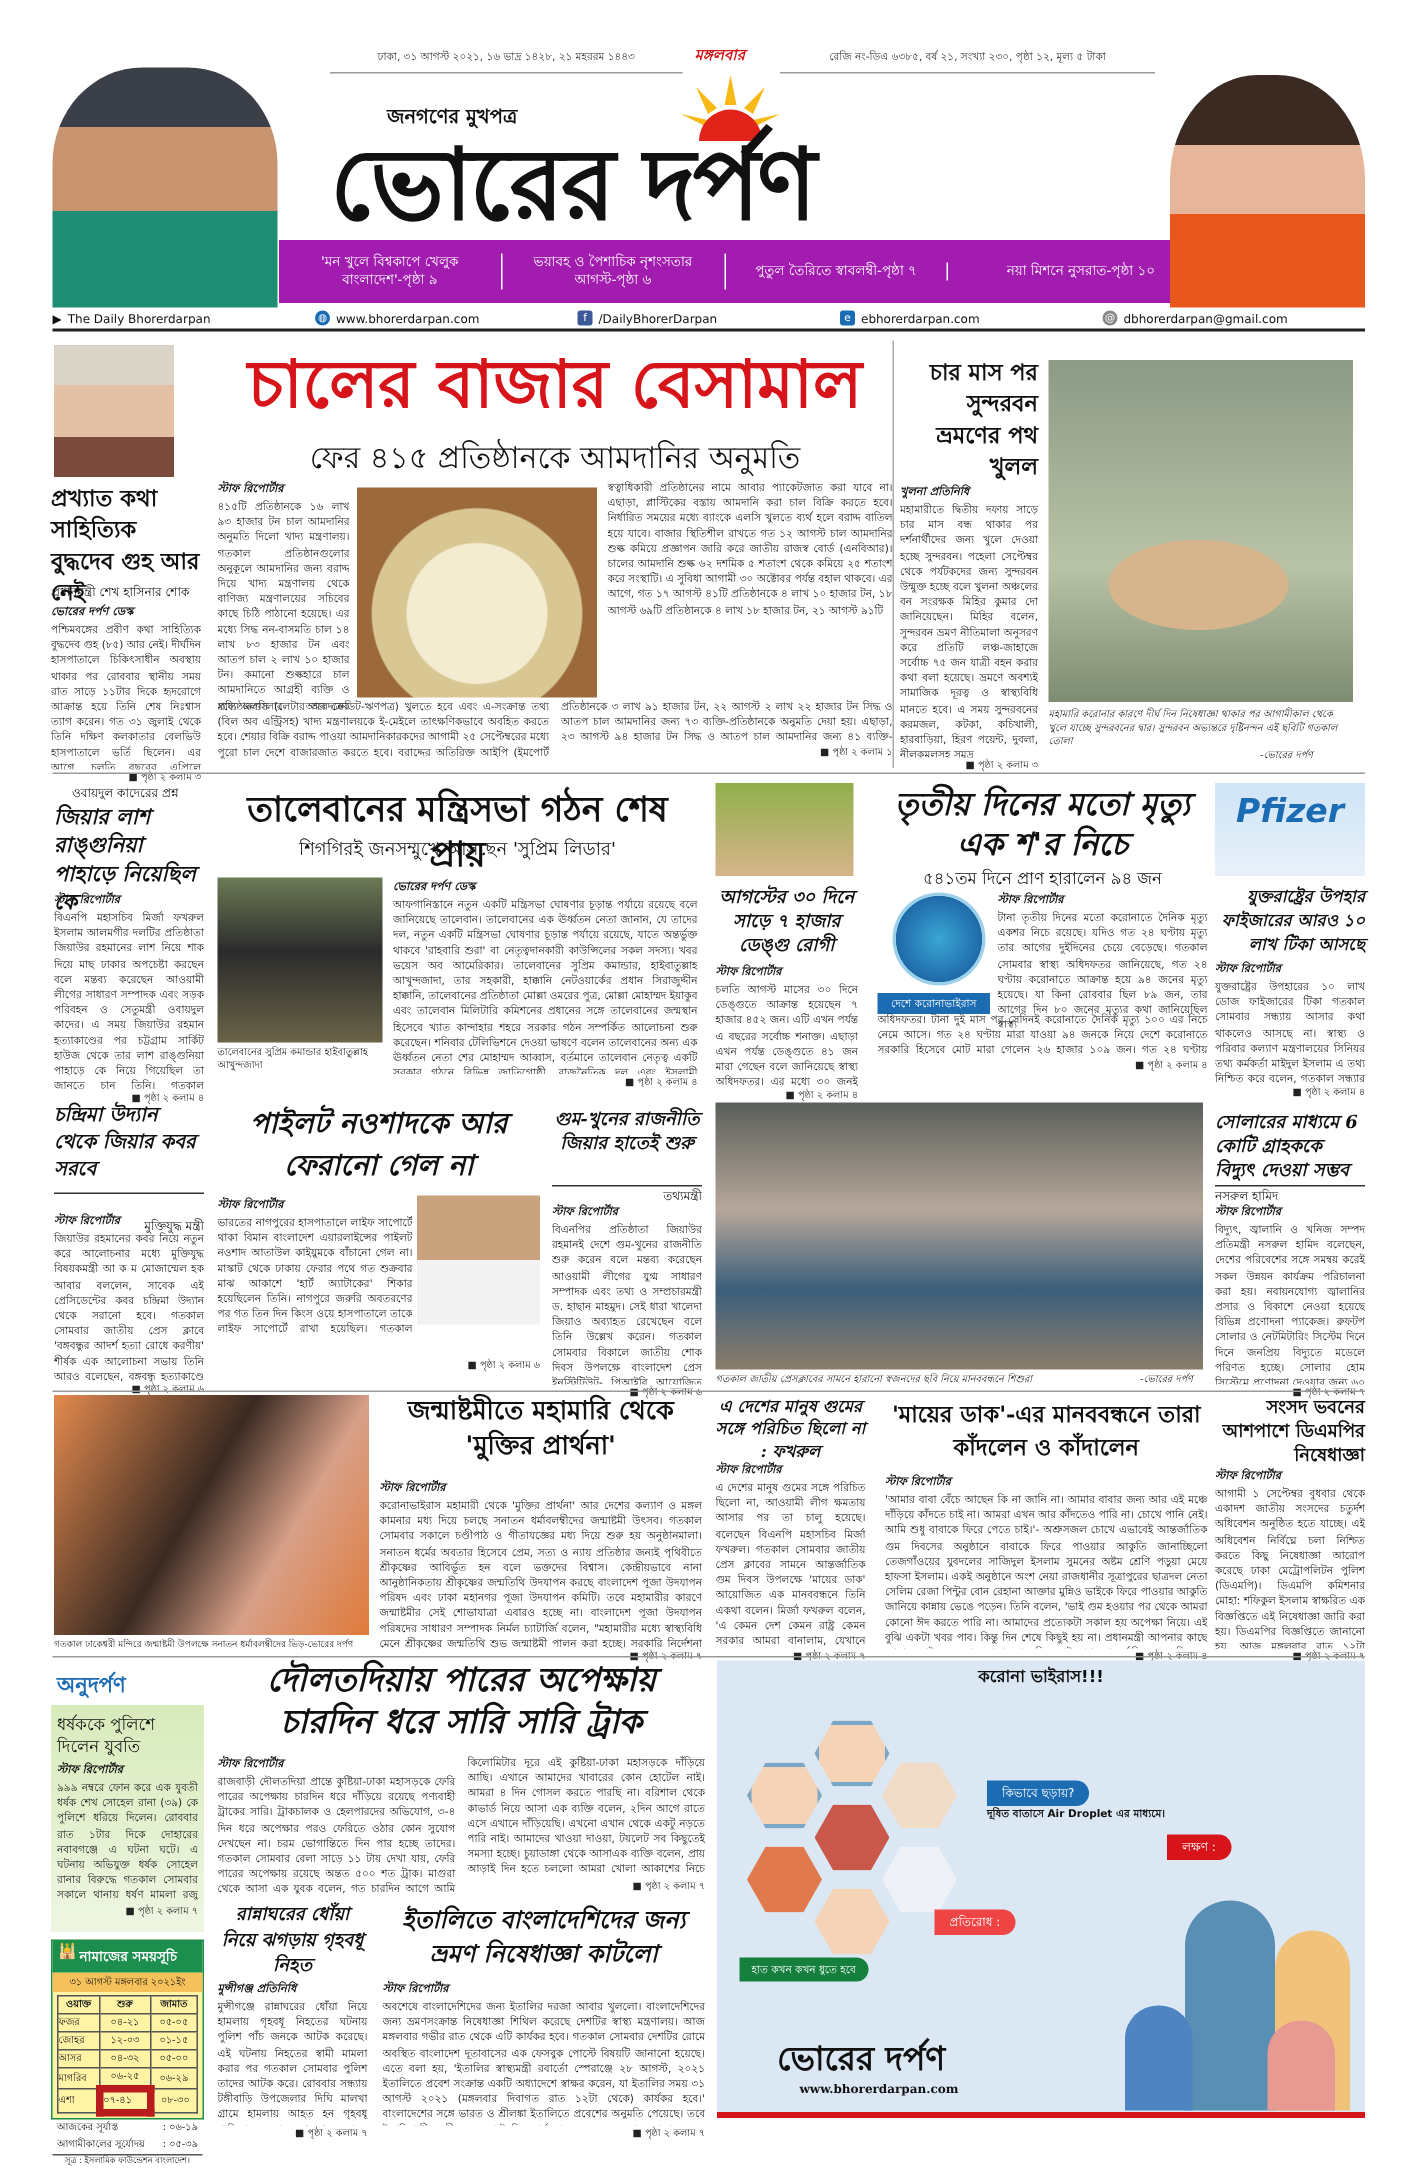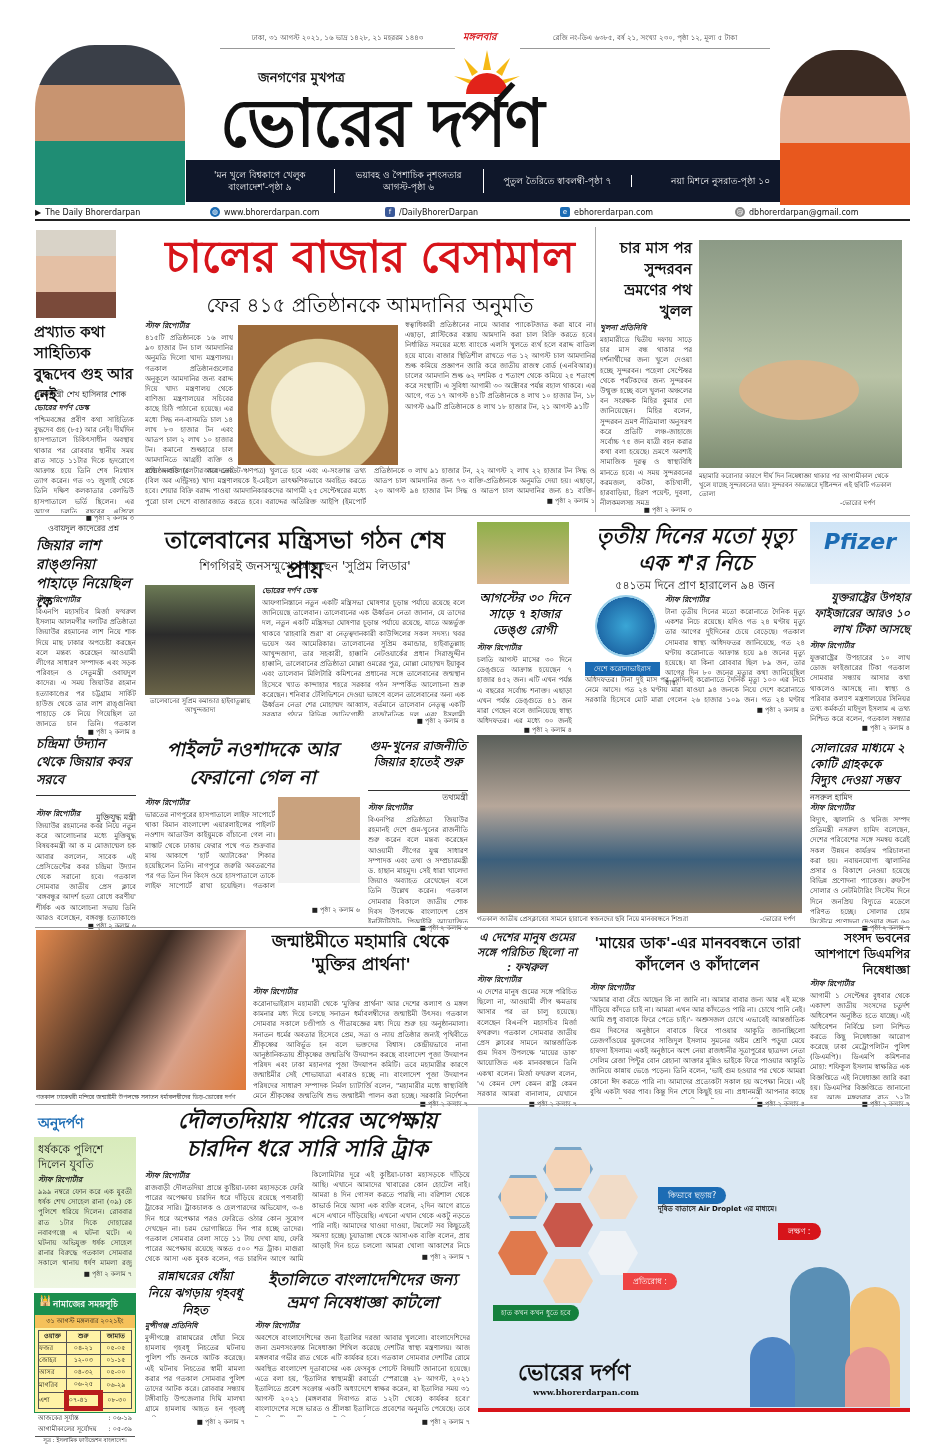--- a/index.html
+++ b/index.html
@@ -2,31 +2,31 @@
 <html><head>
 <meta charset="utf-8">
 <style>
 *{box-sizing:border-box;margin:0;padding:0}
 body{width:945px;height:1452px;background:#fff;font-family:"DejaVu Sans",sans-serif;color:#111;position:relative;overflow:hidden}
 .abs{position:absolute}
 .small{font-size:7px;line-height:10.2px;text-align:justify;color:#222}
 .byline{font-size:7.5px;font-weight:bold;font-style:italic;color:#111;margin-bottom:1px}
 .cont{font-size:6.5px;color:#222;text-align:right}
 .photo{background:#9aa;overflow:hidden}
-.cap{font-size:6.5px;line-height:9px;color:#222}
+.cap{font-size:6.5px;line-height:9px;font-style:italic;color:#222}
 .hl{font-family:"DejaVu Serif",serif;font-weight:bold;color:#111}
 .rule{border-top:1px solid #999}
 
 #mast-date{left:220px;top:32px;width:235px;font-size:7px;color:#333;border-bottom:1px solid #999;padding-bottom:4px;text-align:center}
 #mast-day{left:463px;top:29px;font-size:10px;font-weight:bold;color:#d7141a;font-style:italic}
 #mast-reg{left:520px;top:32px;width:250px;font-size:7px;color:#333;border-bottom:1px solid #999;padding-bottom:4px;text-align:center}
 #mast-tag{left:258px;top:68px;font-size:13px;font-weight:bold}
 #mast-title{left:220px;top:88px;font-size:66px;font-weight:900;letter-spacing:-2px;line-height:70px;font-family:"DejaVu Serif",serif}
 #sun{left:452px;top:50px;width:70px;height:44px}
-#teaser-bar{left:186px;top:160px;width:594px;height:42px;background:#0f172a;display:flex;align-items:center;color:#fff;font-size:9px}
+#teaser-bar{left:186px;top:160px;width:594px;height:42px;background:#a21caf;display:flex;align-items:center;color:#fff;font-size:9px}
 #teaser-bar .t{flex:1;padding:0 10px;border-right:1px solid #fff;text-align:center;line-height:12px}
 #teaser-bar .t:last-child{border-right:none;text-align:right}
 #left-portrait{left:35px;top:45px;width:150px;height:160px;background:linear-gradient(#3a3f48 0 25%,#c89470 25% 60%,#1f8d74 60%);border-radius:40% 40% 0 0}
 #right-portrait{left:780px;top:50px;width:130px;height:155px;background:linear-gradient(#3a2a22 0 30%,#e6b59a 30% 60%,#e8581e 60%);border-radius:45% 45% 0 0}
 #social-bar{left:35px;top:205px;width:875px;height:16px;display:flex;align-items:center;font-size:8px;border-bottom:2px solid #222}
 #social-bar .s{flex:1;display:flex;align-items:center;gap:4px}
 .ic{display:inline-block;width:10px;height:10px;border-radius:2px;color:#fff;font-size:7px;text-align:center;line-height:10px}
 </style>
 </head>
 <body>
@@ -125,21 +125,21 @@
 <div class="abs hl" style="left:36px;top:536px;width:100px;font-size:14px;line-height:19px;font-style:italic">জিয়ার লাশ রাঙ্গুনিয়া পাহাড়ে নিয়েছিল কে</div>
 <div class="abs" style="left:36px;top:594px;width:100px">
   <div class="byline">স্টাফ রিপোর্টার</div>
   <div class="small" style="height:120px;overflow:hidden">বিএনপি মহাসচিব মির্জা ফখরুল ইসলাম আলমগীর দলটির প্রতিষ্ঠাতা জিয়াউর রহমানের লাশ নিয়ে শাক দিয়ে মাছ ঢাকার অপচেষ্টা করছেন বলে মন্তব্য করেছেন আওয়ামী লীগের সাধারণ সম্পাদক এবং সড়ক পরিবহন ও সেতুমন্ত্রী ওবায়দুল কাদের। এ সময় জিয়াউর রহমান হত্যাকাণ্ডের পর চট্টগ্রাম সার্কিট হাউজ থেকে তার লাশ রাঙ্গুনিয়া পাহাড়ে কে নিয়ে গিয়েছিল তা জানতে চান তিনি। গতকাল সোমবার তার সরকারি বাসভবনে ব্রিফিংয়ের সময় এই তথ্য জানতে চান</div>
   <div class="cont">■ পৃষ্ঠা ২ কলাম ৪</div>
 </div>
 
 <div class="abs hl" style="left:145px;top:525px;width:320px;text-align:center;font-size:23px;line-height:30px">তালেবানের মন্ত্রিসভা গঠন শেষ প্রায়</div>
 <div class="abs" style="left:145px;top:557px;width:320px;text-align:center;font-size:12px">শিগগিরই জনসম্মুখে আসছেন 'সুপ্রিম লিডার'</div>
 <div class="abs photo" style="left:145px;top:585px;width:110px;height:110px;background:linear-gradient(#6c7a55,#2b2b2b 45%,#6a6448)"></div>
-<div class="abs cap" style="left:145px;top:697px;width:110px;text-align:center;font-style:normal">তালেবানের সুপ্রিম কমান্ডার হাইবাতুল্লাহ আখুন্দজাদা</div>
+<div class="abs cap" style="left:145px;top:697px;width:110px;text-align:left;font-style:normal">তালেবানের সুপ্রিম কমান্ডার হাইবাতুল্লাহ আখুন্দজাদা</div>
 <div class="abs" style="left:262px;top:585px;width:203px">
   <div class="byline">ভোরের দর্পণ ডেস্ক</div>
   <div class="small" style="height:118px;overflow:hidden">আফগানিস্তানে নতুন একটি মন্ত্রিসভা ঘোষণার চূড়ান্ত পর্যায়ে রয়েছে বলে জানিয়েছে তালেবান। তালেবানের এক ঊর্ধ্বতন নেতা জানান, যে তাদের দল, নতুন একটি মন্ত্রিসভা ঘোষণার চূড়ান্ত পর্যায়ে রয়েছে, যাতে অন্তর্ভুক্ত থাকবে 'রাহবারি শুরা' বা নেতৃত্বদানকারী কাউন্সিলের সকল সদস্য। খবর ভয়েস অব আমেরিকার। তালেবানের সুপ্রিম কমান্ডার, হাইবাতুল্লাহ আখুন্দজাদা, তার সহকারী, হাক্কানি নেটওয়ার্কের প্রধান সিরাজুদ্দীন হাক্কানি, তালেবানের প্রতিষ্ঠাতা মোল্লা ওমরের পুত্র, মোল্লা মোহাম্মদ ইয়াকুব এবং তালেবান মিলিটারি কমিশনের প্রধানের সঙ্গে তালেবানের জন্মস্থান হিসেবে খ্যাত কান্দাহার শহরে সরকার গঠন সম্পর্কিত আলোচনা শুরু করেছেন। শনিবার টেলিভিশনে দেওয়া ভাষণে বলেন তালেবানের অন্য এক ঊর্ধ্বতন নেতা শের মোহাম্মদ আব্বাস, বর্তমানে তালেবান নেতৃত্ব একটি সরকার গঠনে বিভিন্ন জাতিগোষ্ঠী, রাজনৈতিক দল এবং ইসলামী আমিরাতের মধ্যে আলোচনা চালিয়ে যাচ্ছে, যে সরকার আফগানিস্তানের অভ্যন্তরে এবং বাইরে গ্রহণযোগ্য এবং স্বীকৃত হবে। তালেবানের মুখপাত্র জাবিউল্লাহ মুজাহিদ</div>
   <div class="cont">■ পৃষ্ঠা ২ কলাম ৪</div>
 </div>
 
 <div class="abs photo" style="left:477px;top:522px;width:92px;height:62px;background:linear-gradient(#8fb04a,#d8b48c)"></div>
 <div class="abs hl" style="left:477px;top:590px;width:95px;text-align:center;font-size:12px;line-height:16px;font-style:italic">আগস্টের ৩০ দিনে সাড়ে ৭ হাজার ডেঙ্গু রোগী</div>
 <div class="abs" style="left:477px;top:642px;width:95px">
   <div class="byline">স্টাফ রিপোর্টার</div>
@@ -192,21 +192,21 @@
 <div class="abs" style="left:368px;top:802px;width:100px">
   <div class="byline">স্টাফ রিপোর্টার</div>
   <div class="small" style="height:108px;overflow:hidden">বিএনপির প্রতিষ্ঠাতা জিয়াউর রহমানই দেশে গুম-খুনের রাজনীতি শুরু করেন বলে মন্তব্য করেছেন আওয়ামী লীগের যুগ্ম সাধারণ সম্পাদক এবং তথ্য ও সম্প্রচারমন্ত্রী ড. হাছান মাহমুদ। সেই ধারা খালেদা জিয়াও অব্যাহত রেখেছেন বলে তিনি উল্লেখ করেন। গতকাল সোমবার বিকালে জাতীয় শোক দিবস উপলক্ষে বাংলাদেশ প্রেস ইনস্টিটিউট- পিআইবি আয়োজিত অনলাইন সেমিনারে প্রধান অতিথির বক্তৃতা শেষে</div>
   <div class="cont">■ পৃষ্ঠা ২ কলাম ৬</div>
 </div>
 
 <div class="abs photo" style="left:477px;top:735px;width:325px;height:178px;background:linear-gradient(#5a5f5a,#b7a79a 40%,#3b5f7c 70%,#8c7d6a)"></div>
 <div class="abs cap" style="left:477px;top:915px;width:250px">গতকাল জাতীয় প্রেসক্লাবের সামনে হারানো স্বজনদের ছবি নিয়ে মানববন্ধনে শিশুরা</div>
 <div class="abs cap" style="left:760px;top:915px">-ভোরের দর্পণ</div>
 
-<div class="abs hl" style="left:810px;top:740px;width:100px;font-size:12px;line-height:16px;font-style:italic">সোলারের মাধ্যমে ২ কোটি গ্রাহককে বিদ্যুৎ দেওয়া সম্ভব</div>
+<div class="abs hl" style="left:810px;top:740px;width:100px;font-size:12px;line-height:16px;font-style:italic">সোলারের মাধ্যমে 6 কোটি গ্রাহককে বিদ্যুৎ দেওয়া সম্ভব</div>
 <div class="abs" style="left:810px;top:790px;width:100px;text-align:left;font-size:8px;border-top:1px solid #333">নসরুল হামিদ</div>
 <div class="abs" style="left:810px;top:802px;width:100px">
   <div class="byline">স্টাফ রিপোর্টার</div>
   <div class="small" style="height:108px;overflow:hidden">বিদ্যুৎ, জ্বালানি ও খনিজ সম্পদ প্রতিমন্ত্রী নসরুল হামিদ বলেছেন, দেশের পরিবেশের সঙ্গে সমন্বয় করেই সকল উন্নয়ন কার্যক্রম পরিচালনা করা হয়। নবায়নযোগ্য জ্বালানির প্রসার ও বিকাশে নেওয়া হয়েছে বিভিন্ন প্রণোদনা প্যাকেজ। রুফটপ সোলার ও নেটমিটারিং সিস্টেম দিনে দিনে জনপ্রিয় বিদ্যুতে মডেলে পরিণত হচ্ছে। সোলার হোম সিস্টেমে প্রণোদনা দেওয়ার জন্য ৬০ লাখ সোলার হোম সিস্টেমের</div>
   <div class="cont">■ পৃষ্ঠা ২ কলাম ৭</div>
 </div>
 
 <div class="abs rule" style="left:35px;top:927px;width:875px"></div>
 
 <div class="abs photo" style="left:36px;top:930px;width:210px;height:160px;background:linear-gradient(120deg,#e48a4e,#3a2a22 45%,#d8a088 70%,#e07a3a)"></div>
@@ -322,20 +322,21 @@
 </div>
 
 <div class="abs hl" style="left:255px;top:1268px;width:215px;text-align:center;font-size:16px;line-height:23px;font-style:italic">ইতালিতে বাংলাদেশিদের জন্য ভ্রমণ নিষেধাজ্ঞা কাটলো</div>
 <div class="abs" style="left:255px;top:1320px;width:215px">
   <div class="byline">স্টাফ রিপোর্টার</div>
   <div class="small" style="height:84px;overflow:hidden">অবশেষে বাংলাদেশিদের জন্য ইতালির দরজা আবার খুললো। বাংলাদেশিদের জন্য ভ্রমণসংক্রান্ত নিষেধাজ্ঞা শিথিল করেছে দেশটির স্বাস্থ্য মন্ত্রণালয়। আজ মঙ্গলবার গভীর রাত থেকে এটি কার্যকর হবে। গতকাল সোমবার দেশটির রোমে অবস্থিত বাংলাদেশ দূতাবাসের এক ফেসবুক পোস্টে বিষয়টি জানানো হয়েছে। এতে বলা হয়, 'ইতালির স্বাস্থ্যমন্ত্রী রবার্তো স্পেরাঞ্জে ২৮ আগস্ট, ২০২১ ইতালিতে প্রবেশ সংক্রান্ত একটি অধ্যাদেশে স্বাক্ষর করেন, যা ইতালির সময় ৩১ আগস্ট ২০২১ (মঙ্গলবার দিবাগত রাত ১২টা থেকে) কার্যকর হবে।' বাংলাদেশের সঙ্গে ভারত ও শ্রীলঙ্কা ইতালিতে প্রবেশের অনুমতি পেয়েছে। তবে ইতালিগামী যাত্রীদের অবশ্যই কিছু শর্ত মানতে হবে। ভ্রমণের আগে তাদের অবশ্যই</div>
   <div class="cont">■ পৃষ্ঠা ২ কলাম ৭</div>
 </div>
 
 <div class="abs" style="left:478px;top:1107px;width:432px;height:305px;background:#dbe8f3;border-bottom:4px solid #d7141a;overflow:hidden">
+  <div style="text-align:center;font-size:11px;font-weight:bold;padding-top:2px">করোনা ভাইরাস!!!</div>
   <div style="position:absolute;left:20px;top:40px;width:140px;height:150px">
     <div style="position:absolute;left:45px;top:0;width:50px;height:44px;background:#f4d3b6;border:3px solid #7aa6c8;clip-path:polygon(25% 0,75% 0,100% 50%,75% 100%,25% 100%,0 50%)"></div>
     <div style="position:absolute;left:0;top:28px;width:50px;height:44px;background:#f4d3b6;border:3px solid #7aa6c8;clip-path:polygon(25% 0,75% 0,100% 50%,75% 100%,25% 100%,0 50%)"></div>
     <div style="position:absolute;left:90px;top:28px;width:50px;height:44px;background:#f1dcc8;clip-path:polygon(25% 0,75% 0,100% 50%,75% 100%,25% 100%,0 50%)"></div>
     <div style="position:absolute;left:45px;top:56px;width:50px;height:44px;background:#c9574a;clip-path:polygon(25% 0,75% 0,100% 50%,75% 100%,25% 100%,0 50%)"></div>
     <div style="position:absolute;left:0;top:84px;width:50px;height:44px;background:#e0794c;clip-path:polygon(25% 0,75% 0,100% 50%,75% 100%,25% 100%,0 50%)"></div>
     <div style="position:absolute;left:90px;top:84px;width:50px;height:44px;background:#eef2f6;clip-path:polygon(25% 0,75% 0,100% 50%,75% 100%,25% 100%,0 50%)"></div>
     <div style="position:absolute;left:45px;top:112px;width:50px;height:44px;background:#f4d3b6;clip-path:polygon(25% 0,75% 0,100% 50%,75% 100%,25% 100%,0 50%)"></div>
   </div>
   <div style="position:absolute;left:180px;top:80px;background:#1c6cb4;color:#fff;font-size:8px;padding:2px 10px;border-radius:0 10px 10px 0">কিভাবে ছড়ায়?</div>

